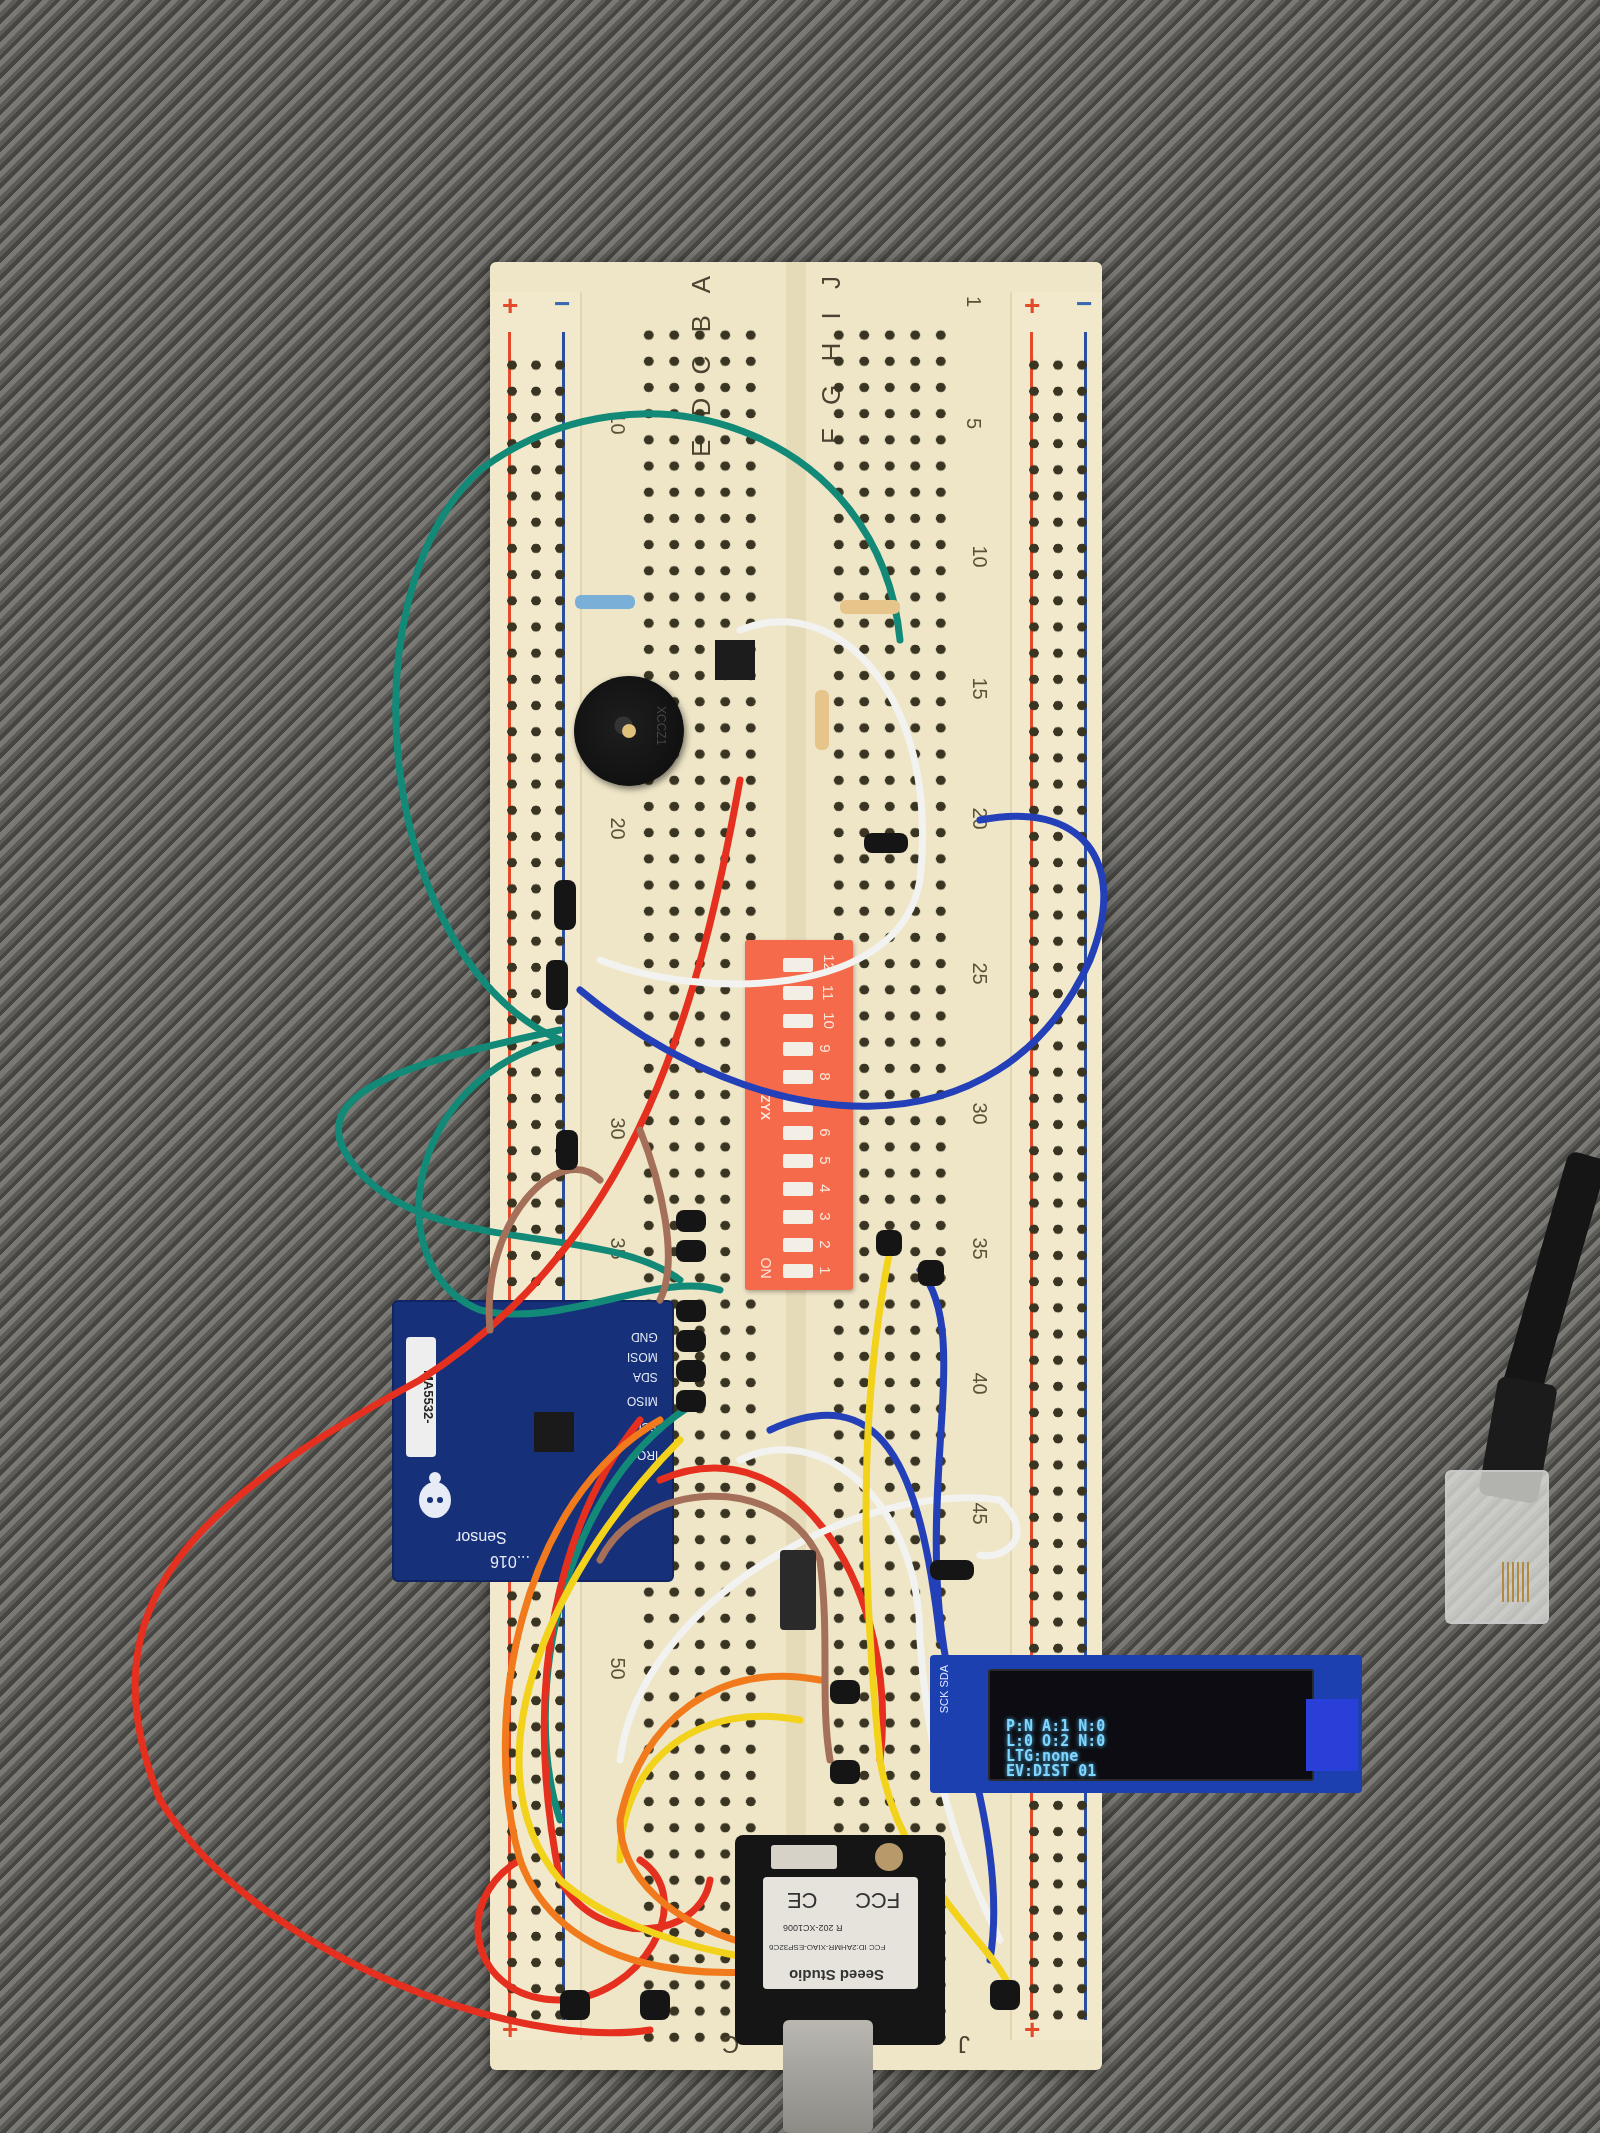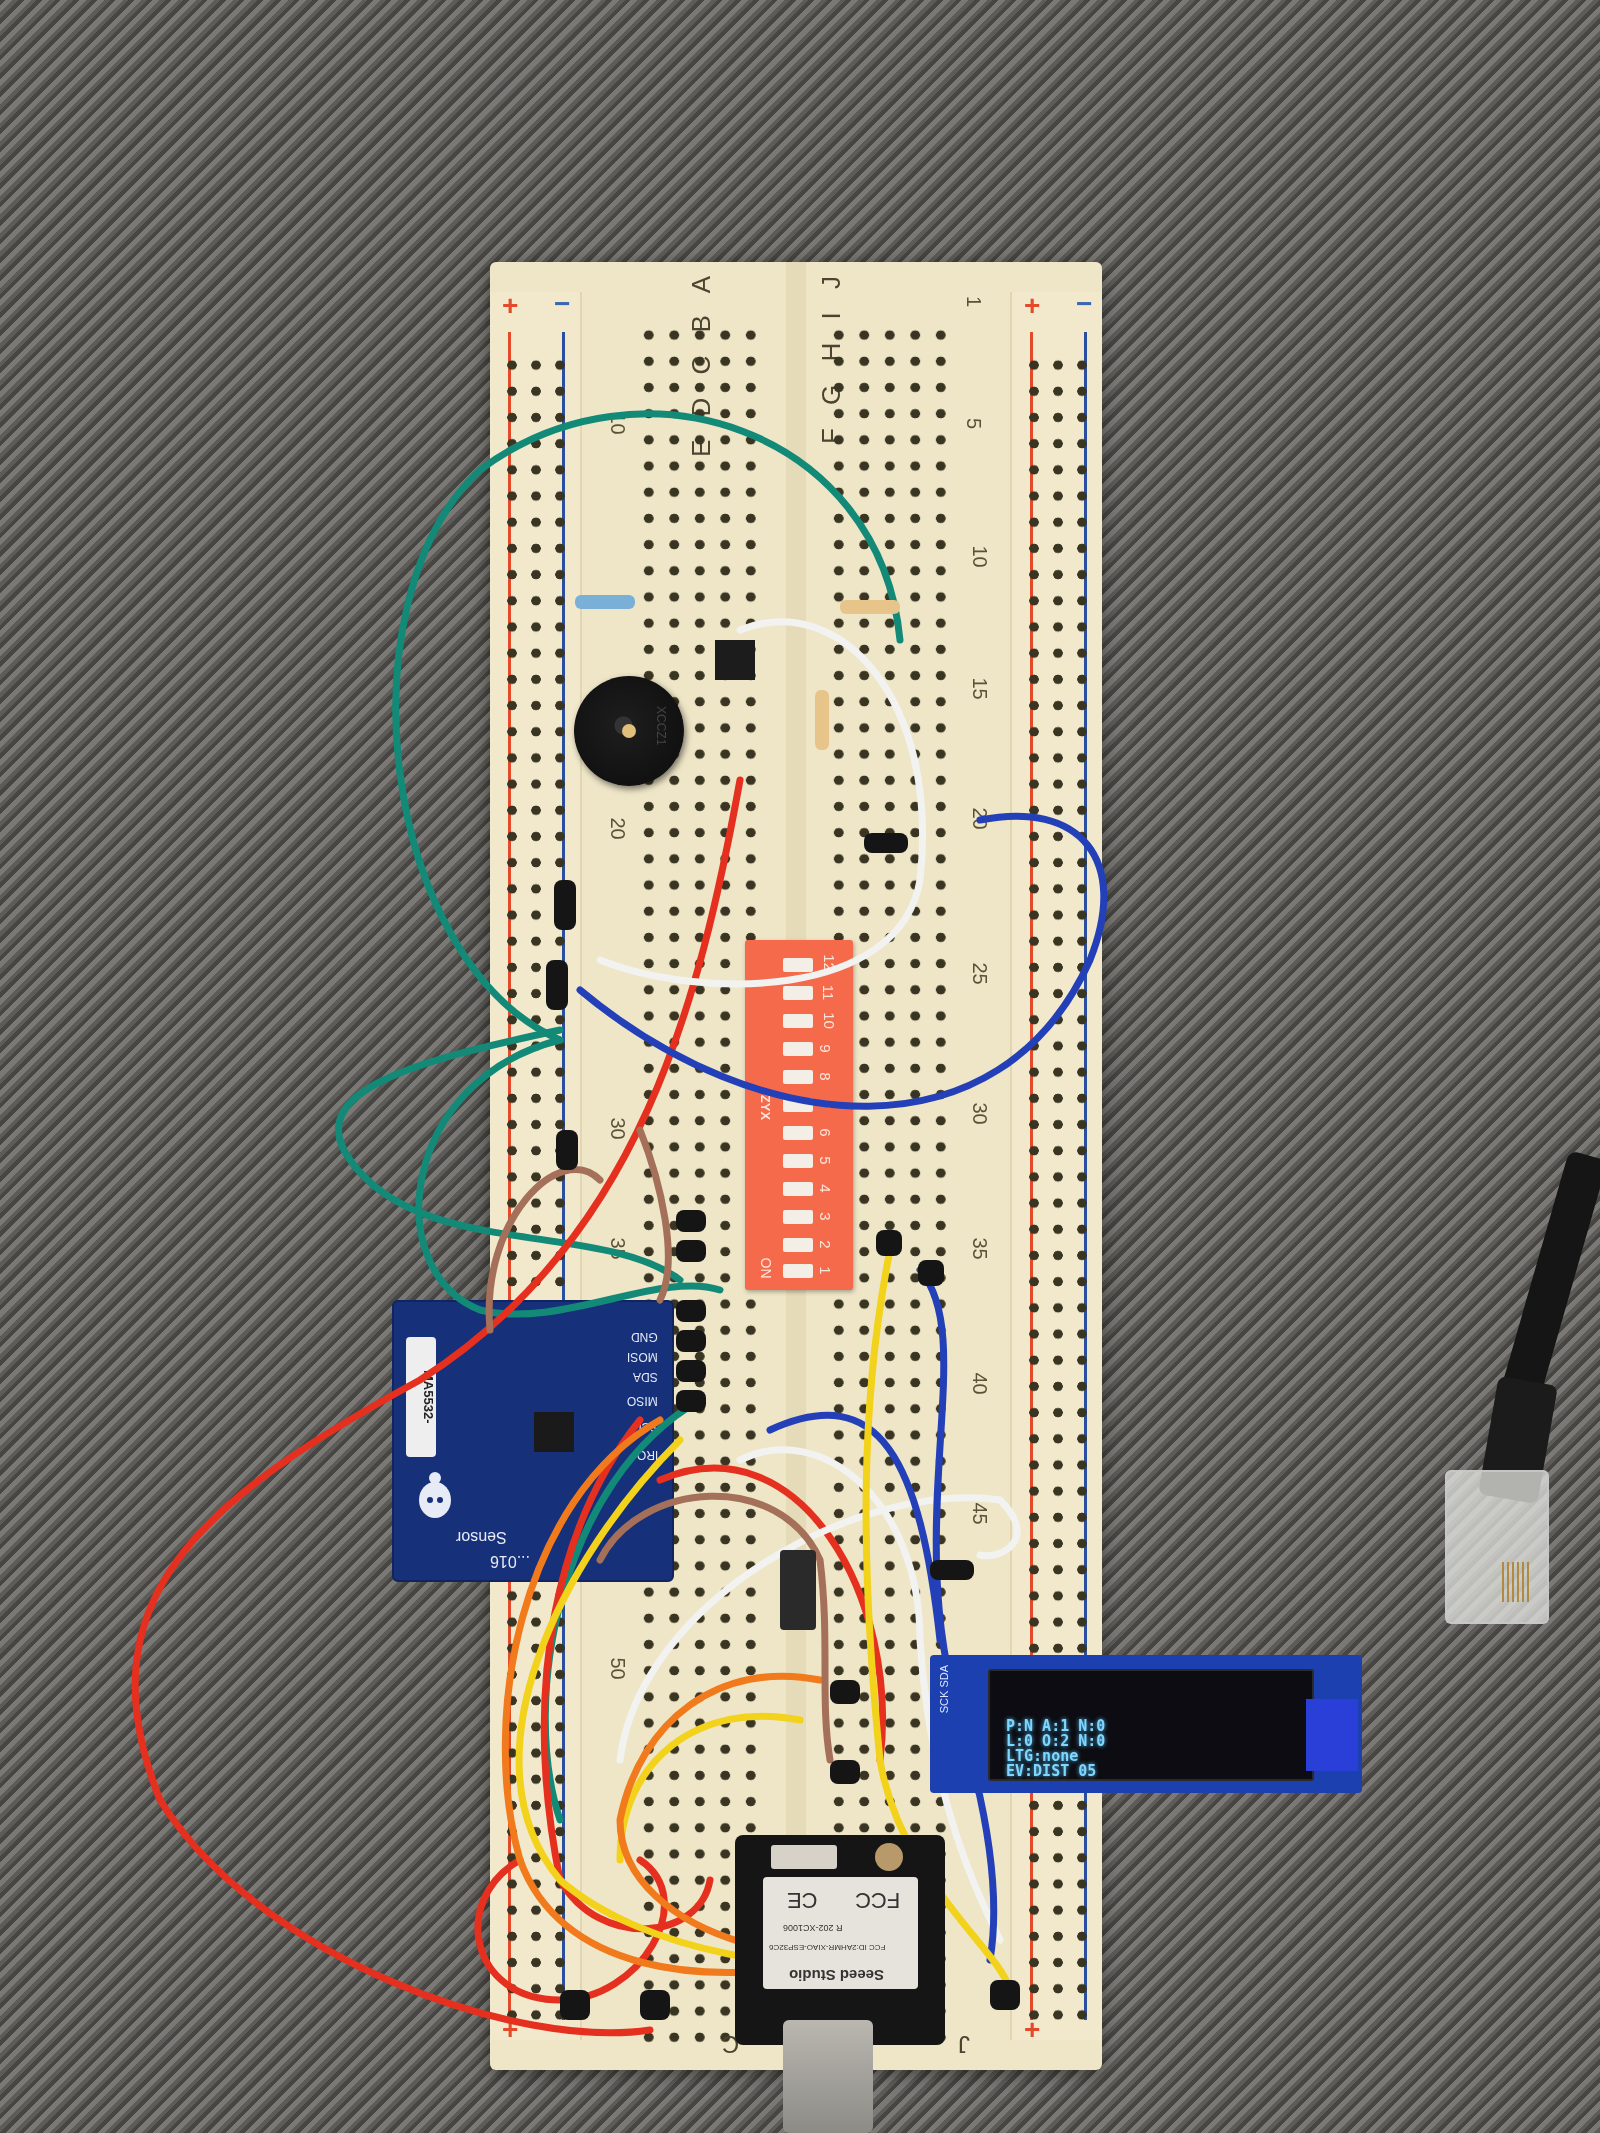--- a/index.html
+++ b/index.html
@@ -274,21 +274,21 @@
 </div>
 <div class="usbc"></div>
 
 <div class="oled-pcb">
   <span class="oled-pin-label">SCK SDA</span>
   <div class="oled-screen">
     <div class="oled-text">
       <div class="oled-line">P:N A:1 N:0</div>
       <div class="oled-line">L:0 O:2 N:0</div>
       <div class="oled-line">LTG:none</div>
-      <div class="oled-line">EV:DIST 05</div>
+      <div class="oled-line">EV:DIST 01</div>
     </div>
   </div>
   <div class="oled-tab"></div>
 </div>
 
 <div class="cable"></div>
 <div class="rj45-boot"></div>
 <div class="rj45-plug">
   <div class="rj45-contacts"></div>
 </div>

